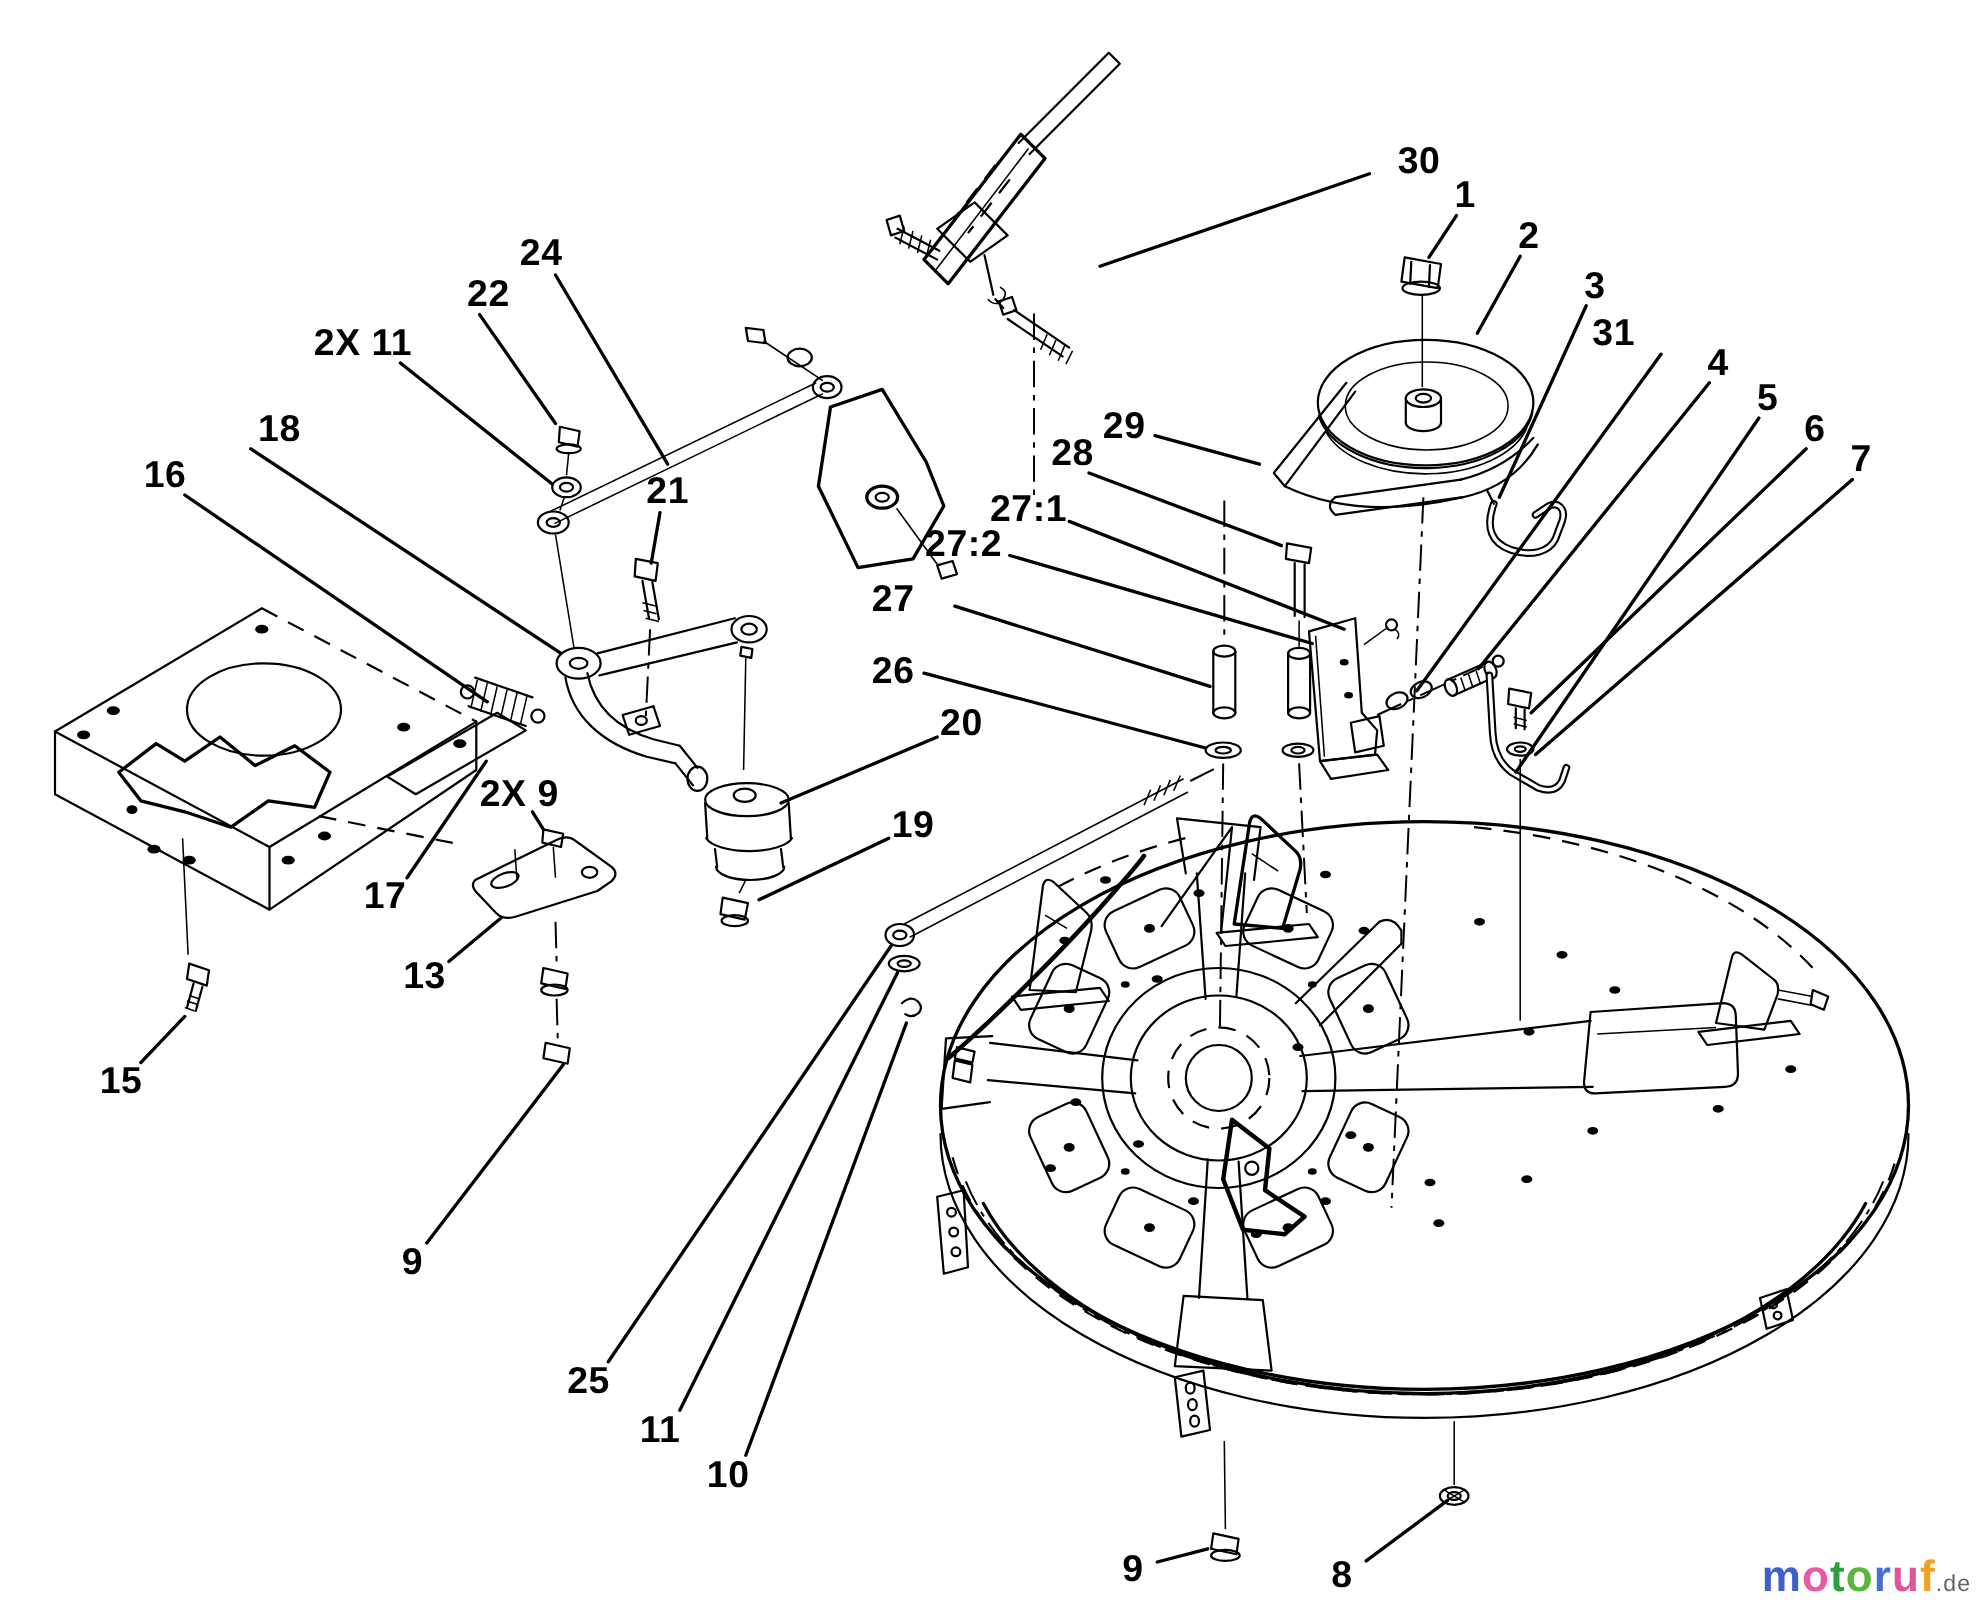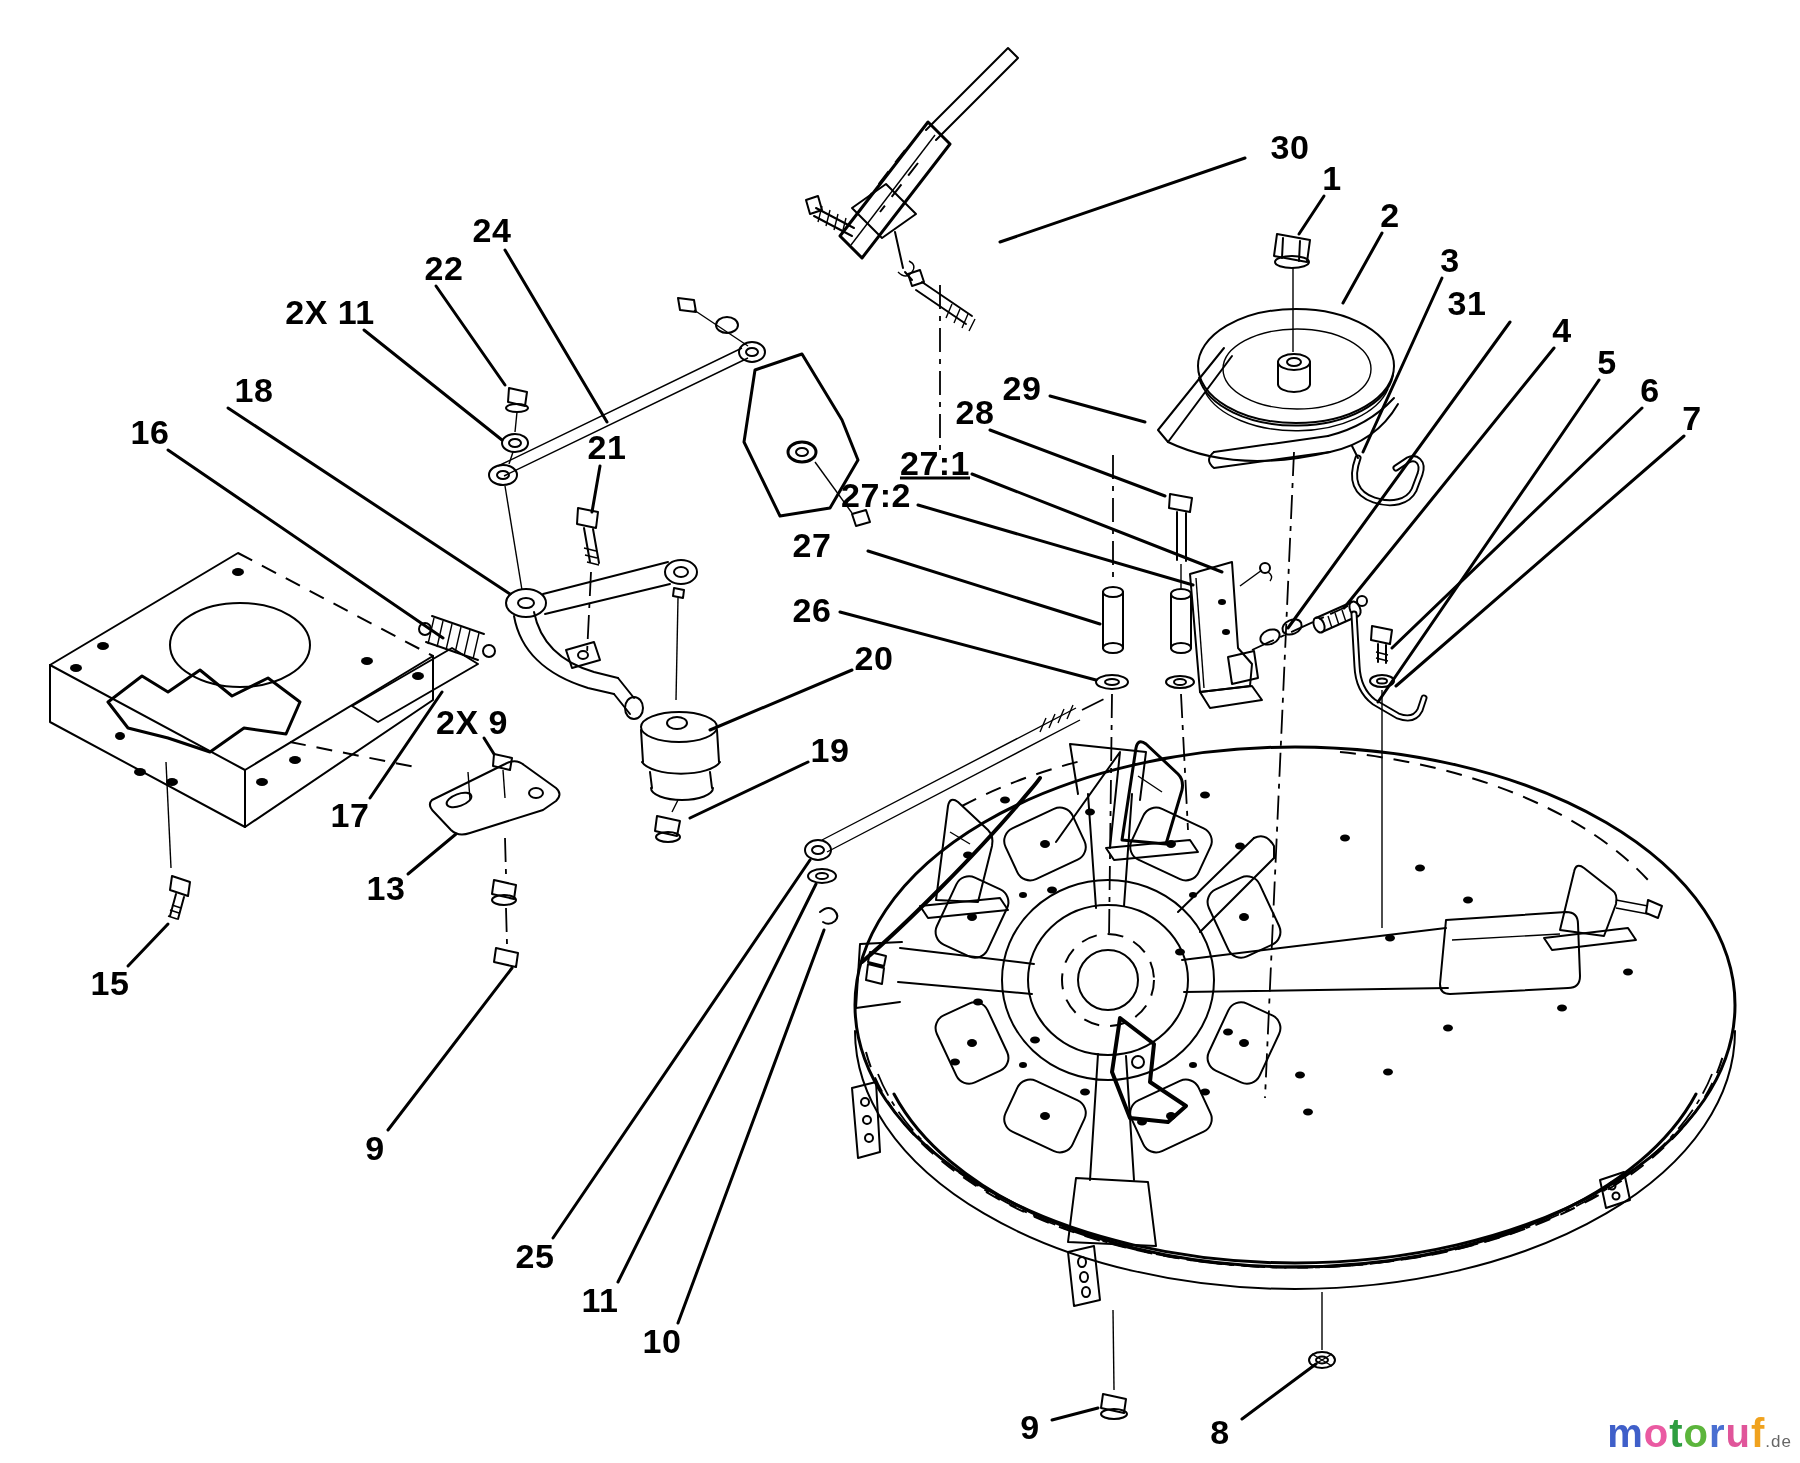--- a/index.html
+++ b/index.html
@@ -16,21 +16,21 @@
   .dot{fill:#000;stroke:none;}
   .tube-o{fill:none;stroke:#000;stroke-width:7;stroke-linecap:round;stroke-linejoin:round;}
   .tube-i{fill:none;stroke:#fff;stroke-width:3.2;stroke-linecap:round;stroke-linejoin:round;}
   .leader{stroke:#000;stroke-width:3;stroke-linecap:round;}
   
   .callout{position:absolute;transform:translate(-50%,-50%);
            font-weight:700;font-size:34px;color:#000;white-space:nowrap;letter-spacing:.5px;}
   
   .watermark{position:absolute;right:8px;bottom:10px;font-weight:700;font-size:40px;
              letter-spacing:1px;line-height:1;}
-  .watermark .de{font-weight:400;font-size:17px;}
+  .watermark .de{font-weight:400;font-size:21px;}
 </style>
 </head>
 <body>
 
 <div class="stage">
 
 <svg width="1800" height="1463" viewBox="0 0 1800 1463">
 
   <g>
     <path class="ln" d="M 50,665 L 238,553"></path>
@@ -417,21 +417,21 @@
       <div class="callout" style="left: 1332px; top: 178px;">1</div>
       <div class="callout" style="left: 1390px; top: 215px;">2</div>
       <div class="callout" style="left: 1450px; top: 260px;">3</div>
       <div class="callout" style="left: 1467px; top: 303px;">31</div>
       <div class="callout" style="left: 1562px; top: 330px;">4</div>
       <div class="callout" style="left: 1607px; top: 362px;">5</div>
       <div class="callout" style="left: 1650px; top: 390px;">6</div>
       <div class="callout" style="left: 1692px; top: 418px;">7</div>
       <div class="callout" style="left: 1022px; top: 388px;">29</div>
       <div class="callout" style="left: 975px; top: 412px;">28</div>
-      <div class="callout" style="left: 935px; top: 463px; text-decoration: underline;">27:1</div>
+      <div class="callout" style="left: 935px; top: 463px;">27:1</div>
       <div class="callout" style="left: 876px; top: 495px;">27:2</div>
       <div class="callout" style="left: 812px; top: 545px;">27</div>
       <div class="callout" style="left: 812px; top: 610px;">26</div>
       <div class="callout" style="left: 874px; top: 658px;">20</div>
       <div class="callout" style="left: 830px; top: 750px;">19</div>
       <div class="callout" style="left: 492px; top: 230px;">24</div>
       <div class="callout" style="left: 444px; top: 268px;">22</div>
       <div class="callout" style="left: 330px; top: 312px;">2X 11</div>
       <div class="callout" style="left: 210px; top: 390px; margin-left: 44px;">18</div>
       <div class="callout" style="left: 150px; top: 432px;">16</div>

